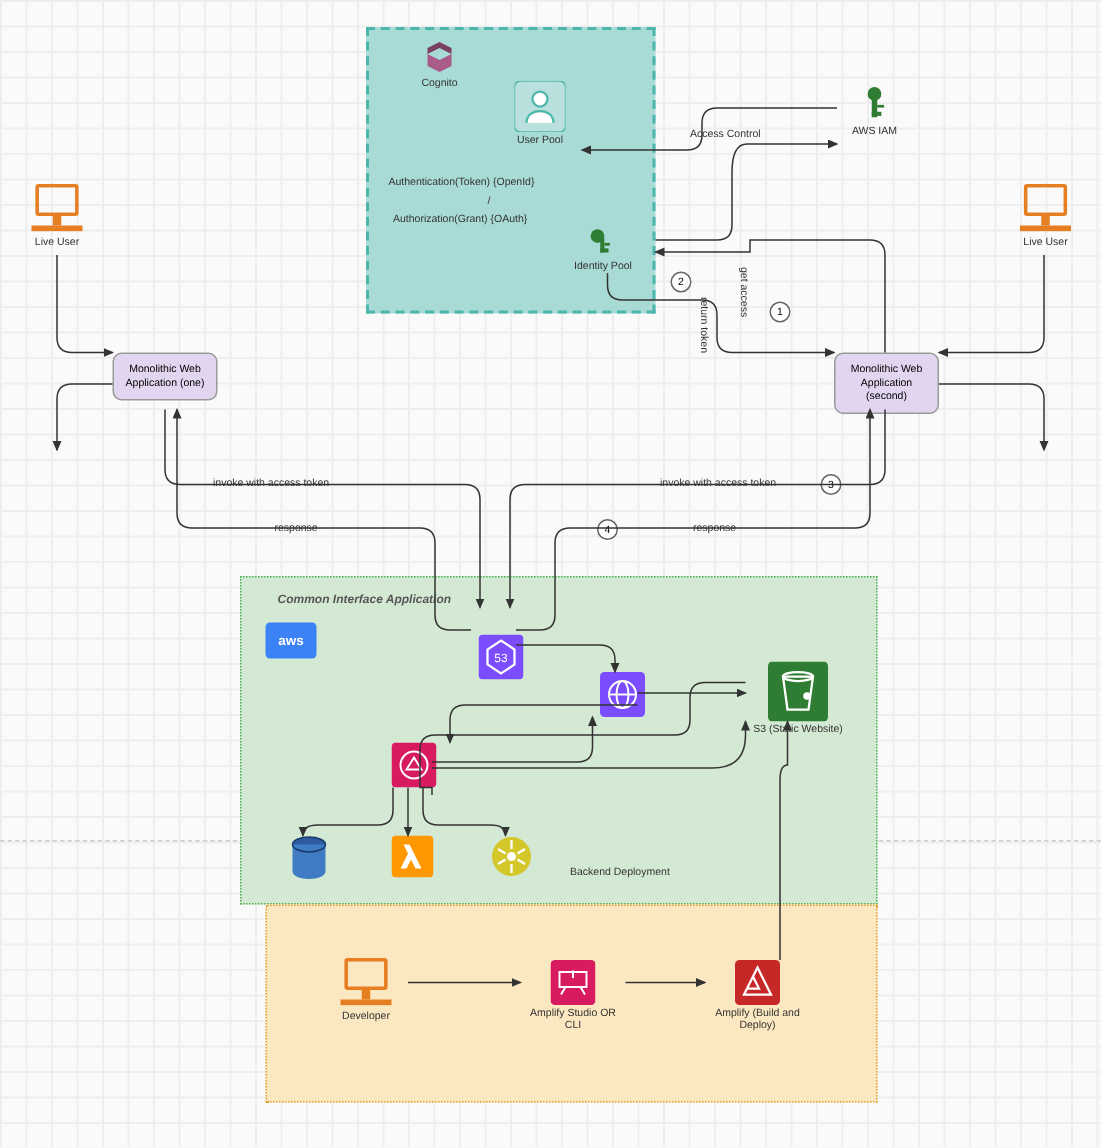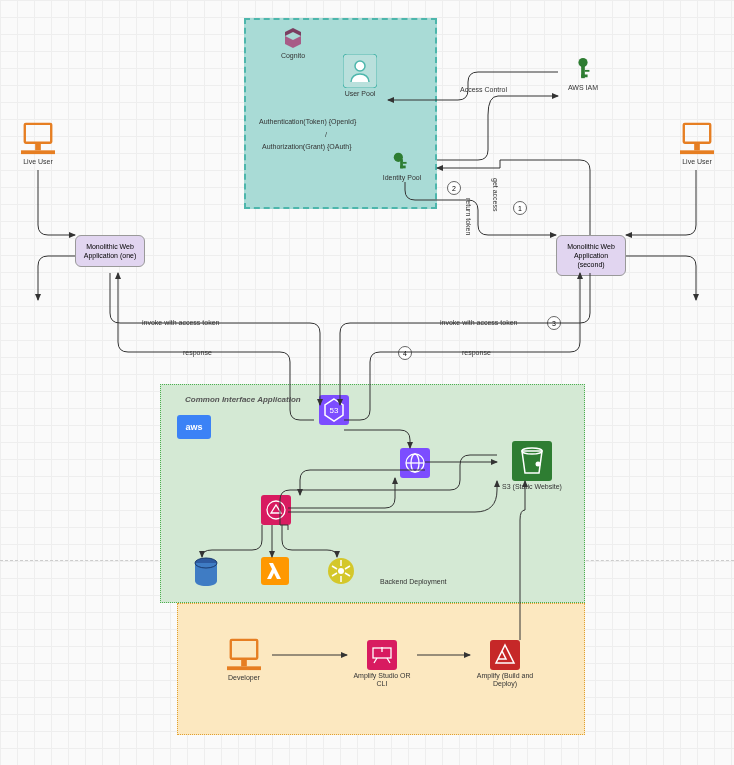--- a/index.html
+++ b/index.html
@@ -86,21 +86,21 @@
 <div class="lbl">Live User</div>
 </div>
 
 <div class="app-box" style="left:75px;top:235px;width:70px">Monolithic Web Application (one)</div>
 <div class="app-box" style="left:556px;top:235px;width:70px">Monolithic Web Application (second)</div>
 
 <div class="node" style="left:177px;top:415px;width:34px">
 <div style="background:#3b82f6;color:#fff;font-size:9px;font-weight:bold;padding:7px 3px;border-radius:3px">aws</div>
 </div>
 
-<div class="node" style="left:314px;top:395px;width:40px">
+<div class="node" style="left:314px;top:423px;width:40px">
 <svg class="icon" width="30" height="30" viewBox="0 0 30 30">
       <rect width="30" height="30" rx="3" fill="#7c4dff"></rect>
       <path d="M15 4l9 6v10l-9 6-9-6V10z" fill="none" stroke="#fff" stroke-width="1.5"></path>
       <text x="15" y="18" font-size="8" fill="#fff" text-anchor="middle">53</text>
     </svg>
 </div>
 
 <div class="node" style="left:395px;top:448px;width:40px">
 <svg class="icon" width="30" height="30" viewBox="0 0 30 30">
       <rect width="30" height="30" rx="3" fill="#7c4dff"></rect>

